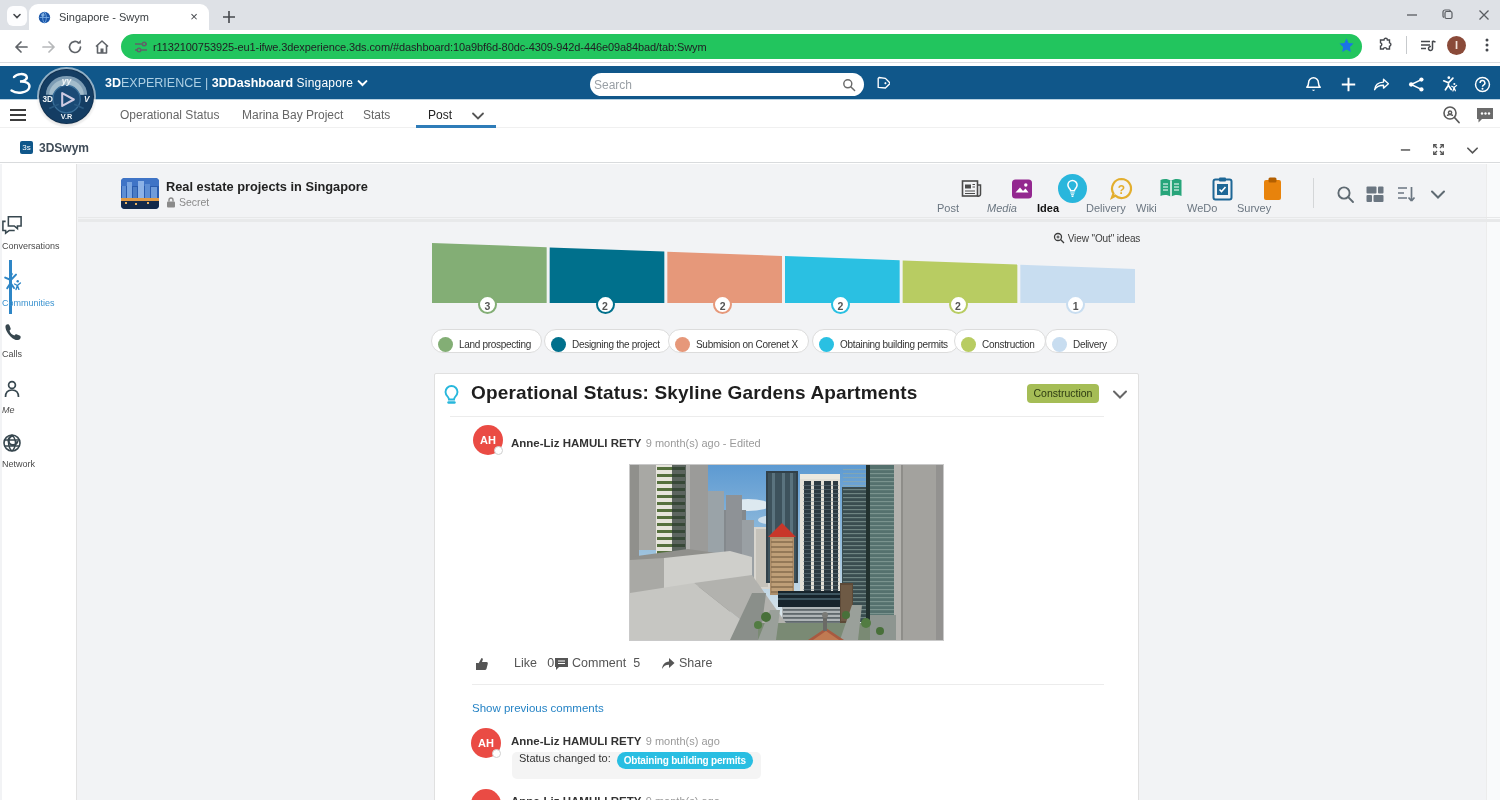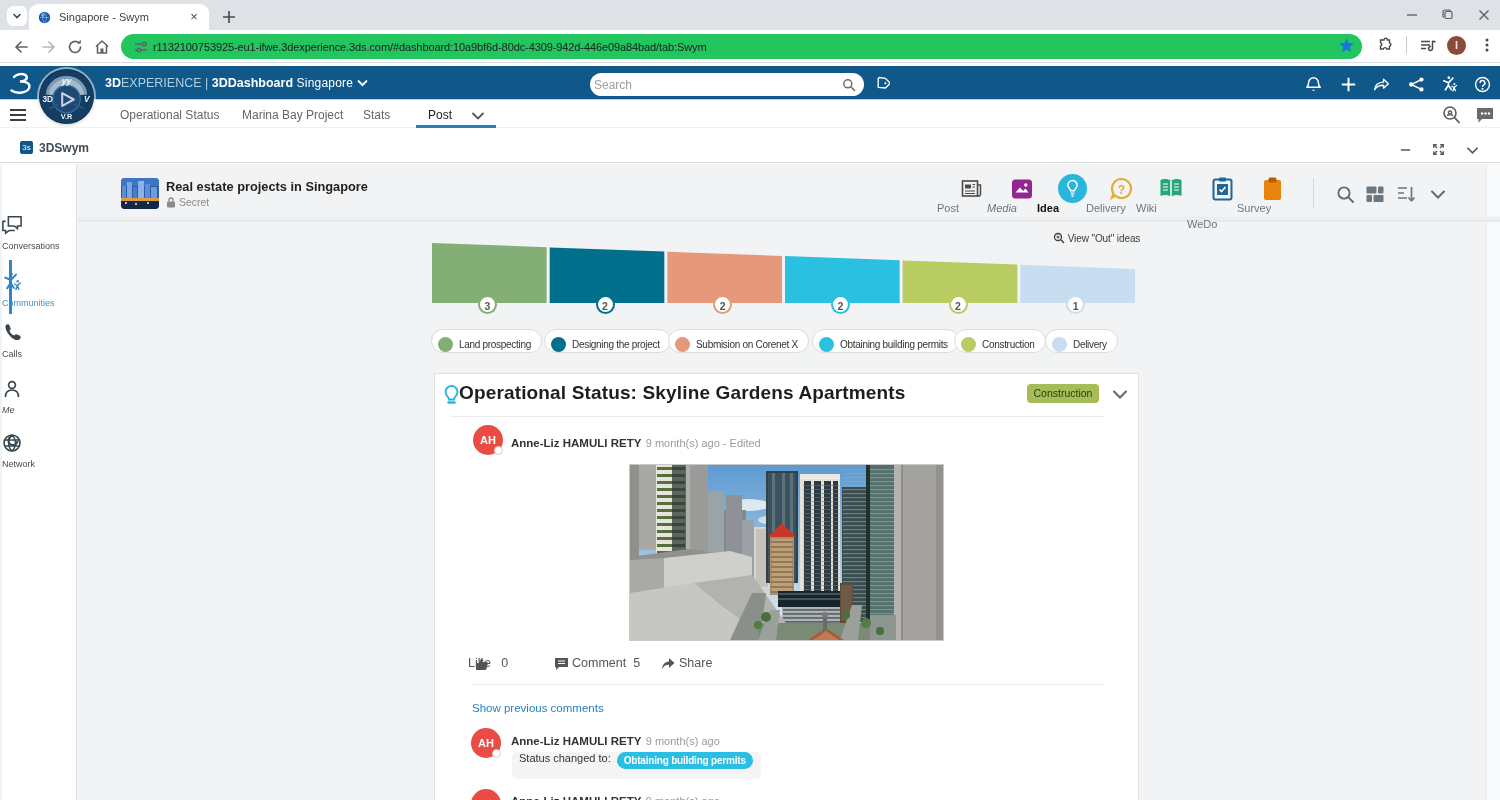--- a/index.html
+++ b/index.html
@@ -48,21 +48,21 @@
 #headline2{left:78px;top:219px;width:1422px;height:3px;background:#e8e9ea}
 .ctlabel{top:202px;font-size:11px;color:#6b7681;}
 
 #viewout{left:1053px;top:232px;font-size:10px;color:#3c3c3c;letter-spacing:-0.1px}
 #legend .pill{position:absolute;top:329px;height:24px;background:#fff;border:1px solid #dcdcdc;border-radius:13px;display:flex;align-items:center;padding:6px 10px 0 6px}
 #legend .dot{width:15px;height:15px;border-radius:50%;margin-right:6px;flex:none}
 #legend .ltx{font-size:10px;color:#333;letter-spacing:-0.3px;white-space:nowrap}
 .fbadge{position:absolute;top:295px;width:19px;height:19px;background:#fff;border-radius:50%;border:2px solid #000;text-align:center;line-height:19px;font-size:10.5px;font-weight:bold;color:#555}
 
 #card{left:434px;top:373px;width:705px;height:430px;background:#fff;border:1px solid #e0e0e0;border-radius:2px}
-#cardtitle{left:459px;top:382px;font-size:19px;font-weight:bold;color:#1e1e1e;letter-spacing:0.15px}
+#cardtitle{left:471px;top:382px;font-size:19px;font-weight:bold;color:#1e1e1e;letter-spacing:0.15px}
 #consbadge{left:1027px;top:384px;width:72px;height:19px;background:#a5bd56;border-radius:4px;color:#2e3b12;font-size:10.5px;text-align:center;line-height:19px}
 #cardsep1{left:450px;top:416px;width:654px;height:1px;background:#ececec}
 .avatar{position:absolute;width:30px;height:30px;border-radius:50%;background:#ea4b44;color:#fff;font-size:11px;font-weight:bold;text-align:center;line-height:30px}
 .avdot{position:absolute;width:9px;height:9px;border-radius:50%;background:#fff;border:1.5px solid #cfcfcf}
 #postimg{left:629px;top:464px;width:315px;height:177px;border:1px solid #c9c9c9}
 .actrow{position:absolute;top:656px;font-size:12.5px;color:#555}
 #cardsep2{left:472px;top:684px;width:632px;height:1px;background:#ececec}
 #showprev{left:472px;top:702px;font-size:11.5px;color:#2583c5}
 #cbubble{left:512px;top:752px;height:27px;background:#f4f4f4;border-radius:5px;display:inline-flex;align-items:flex-start;white-space:nowrap;padding-right:8px}
 #cbubble .st{font-size:11px;color:#333;margin-left:7px}
@@ -545,21 +545,21 @@
         <path d="M178 175 L196 163 L214 175 Z" fill="#a85a40"></path>
         <path d="M183 175 L196 166 L209 175 Z" fill="#c07a52"></path>
         <rect x="193" y="152" width="4" height="14" fill="#6a6a66"></rect>
         <circle cx="195" cy="150" r="3" fill="#7a7a76"></circle>
       </svg>
     </div>
 
   <svg class="abs" style="left:475px;top:657px" width="14" height="14" viewBox="0 0 14 14">
       <path d="M1 6 h2.5 v7 H1 Z M3.5 12 V6.5 L6.5 1 c1 0 1.6 0.8 1.3 1.8 L7 5 h4.5 a1.4 1.4 0 0 1 1.3 1.8 l-1.3 4.9 a1.8 1.8 0 0 1 -1.7 1.3 H3.5" fill="#555"></path>
     </svg>
-  <div class="abs actrow" style="left:468px">Like&nbsp;&nbsp;&nbsp;0</div>
+  <div class="abs actrow" style="left:514px">Like&nbsp;&nbsp;&nbsp;0</div>
   <svg class="abs" style="left:554px;top:657px" width="15" height="14" viewBox="0 0 15 14">
       <path d="M1 1 H14 V10 H5 L2 13 V10 H1 Z" fill="#555"></path>
       <path d="M4 4 h7 M4 6.5 h7" stroke="#fff" stroke-width="1"></path>
     </svg>
   <div class="abs actrow" style="left:572px">Comment&nbsp;&nbsp;5</div>
   <svg class="abs" style="left:661px;top:657px" width="14" height="14" viewBox="0 0 14 14">
       <path d="M8 1 L13.5 6 L8 11 V7.8 C4.5 7.8 2.5 9.3 1 12 C1.4 7.5 4 4.8 8 4.5 Z" fill="#555"></path>
     </svg>
   <div class="abs actrow" style="left:679px">Share</div>
   <div class="abs" id="cardsep2"></div>
@@ -637,21 +637,21 @@
     </div>
     <div class="abs ctlabel" style="left: 1136px; width: 70px;">Wiki</div>
     <div class="abs" style="left: 1207px; top: 174px; width: 30px; height: 29px; display: flex; align-items: center; justify-content: center;">
       <svg width="21" height="24" viewBox="0 0 21 24">
         <rect x="1.5" y="2.5" width="18" height="20" rx="2" fill="none" stroke="#1e6796" stroke-width="2"></rect>
         <rect x="7" y="0.5" width="7" height="4" rx="1" fill="#1e6796"></rect>
         <rect x="5" y="7" width="11" height="11" fill="#1e6796"></rect>
         <path d="M7.5 12.5 l2 2 l4 -4.5" fill="none" stroke="#fff" stroke-width="1.6"></path>
       </svg>
     </div>
-    <div class="abs ctlabel" style="left: 1187px; width: 70px; margin-top: 16px;">WeDo</div>
+    <div class="abs ctlabel" style="left: 1187px; width: 70px;">WeDo</div>
     <div class="abs" style="left: 1257px; top: 174px; width: 30px; height: 29px; display: flex; align-items: center; justify-content: center;">
       <svg width="19" height="24" viewBox="0 0 19 24">
         <rect x="1" y="3" width="17" height="20" rx="2" fill="#e8830c"></rect>
         <rect x="5.5" y="0.5" width="8" height="5" rx="1.5" fill="#b35f00"></rect>
       </svg>
     </div>
     <div class="abs ctlabel" style="left: 1237px; width: 70px;">Survey</div>
     <div class="fbadge" style="left: 477.833px; border-color: rgb(131, 174, 117);">3</div>
     <div class="fbadge" style="left: 595.5px; border-color: rgb(0, 112, 140);">2</div>
     <div class="fbadge" style="left: 713.167px; border-color: rgb(230, 152, 122);">2</div>

